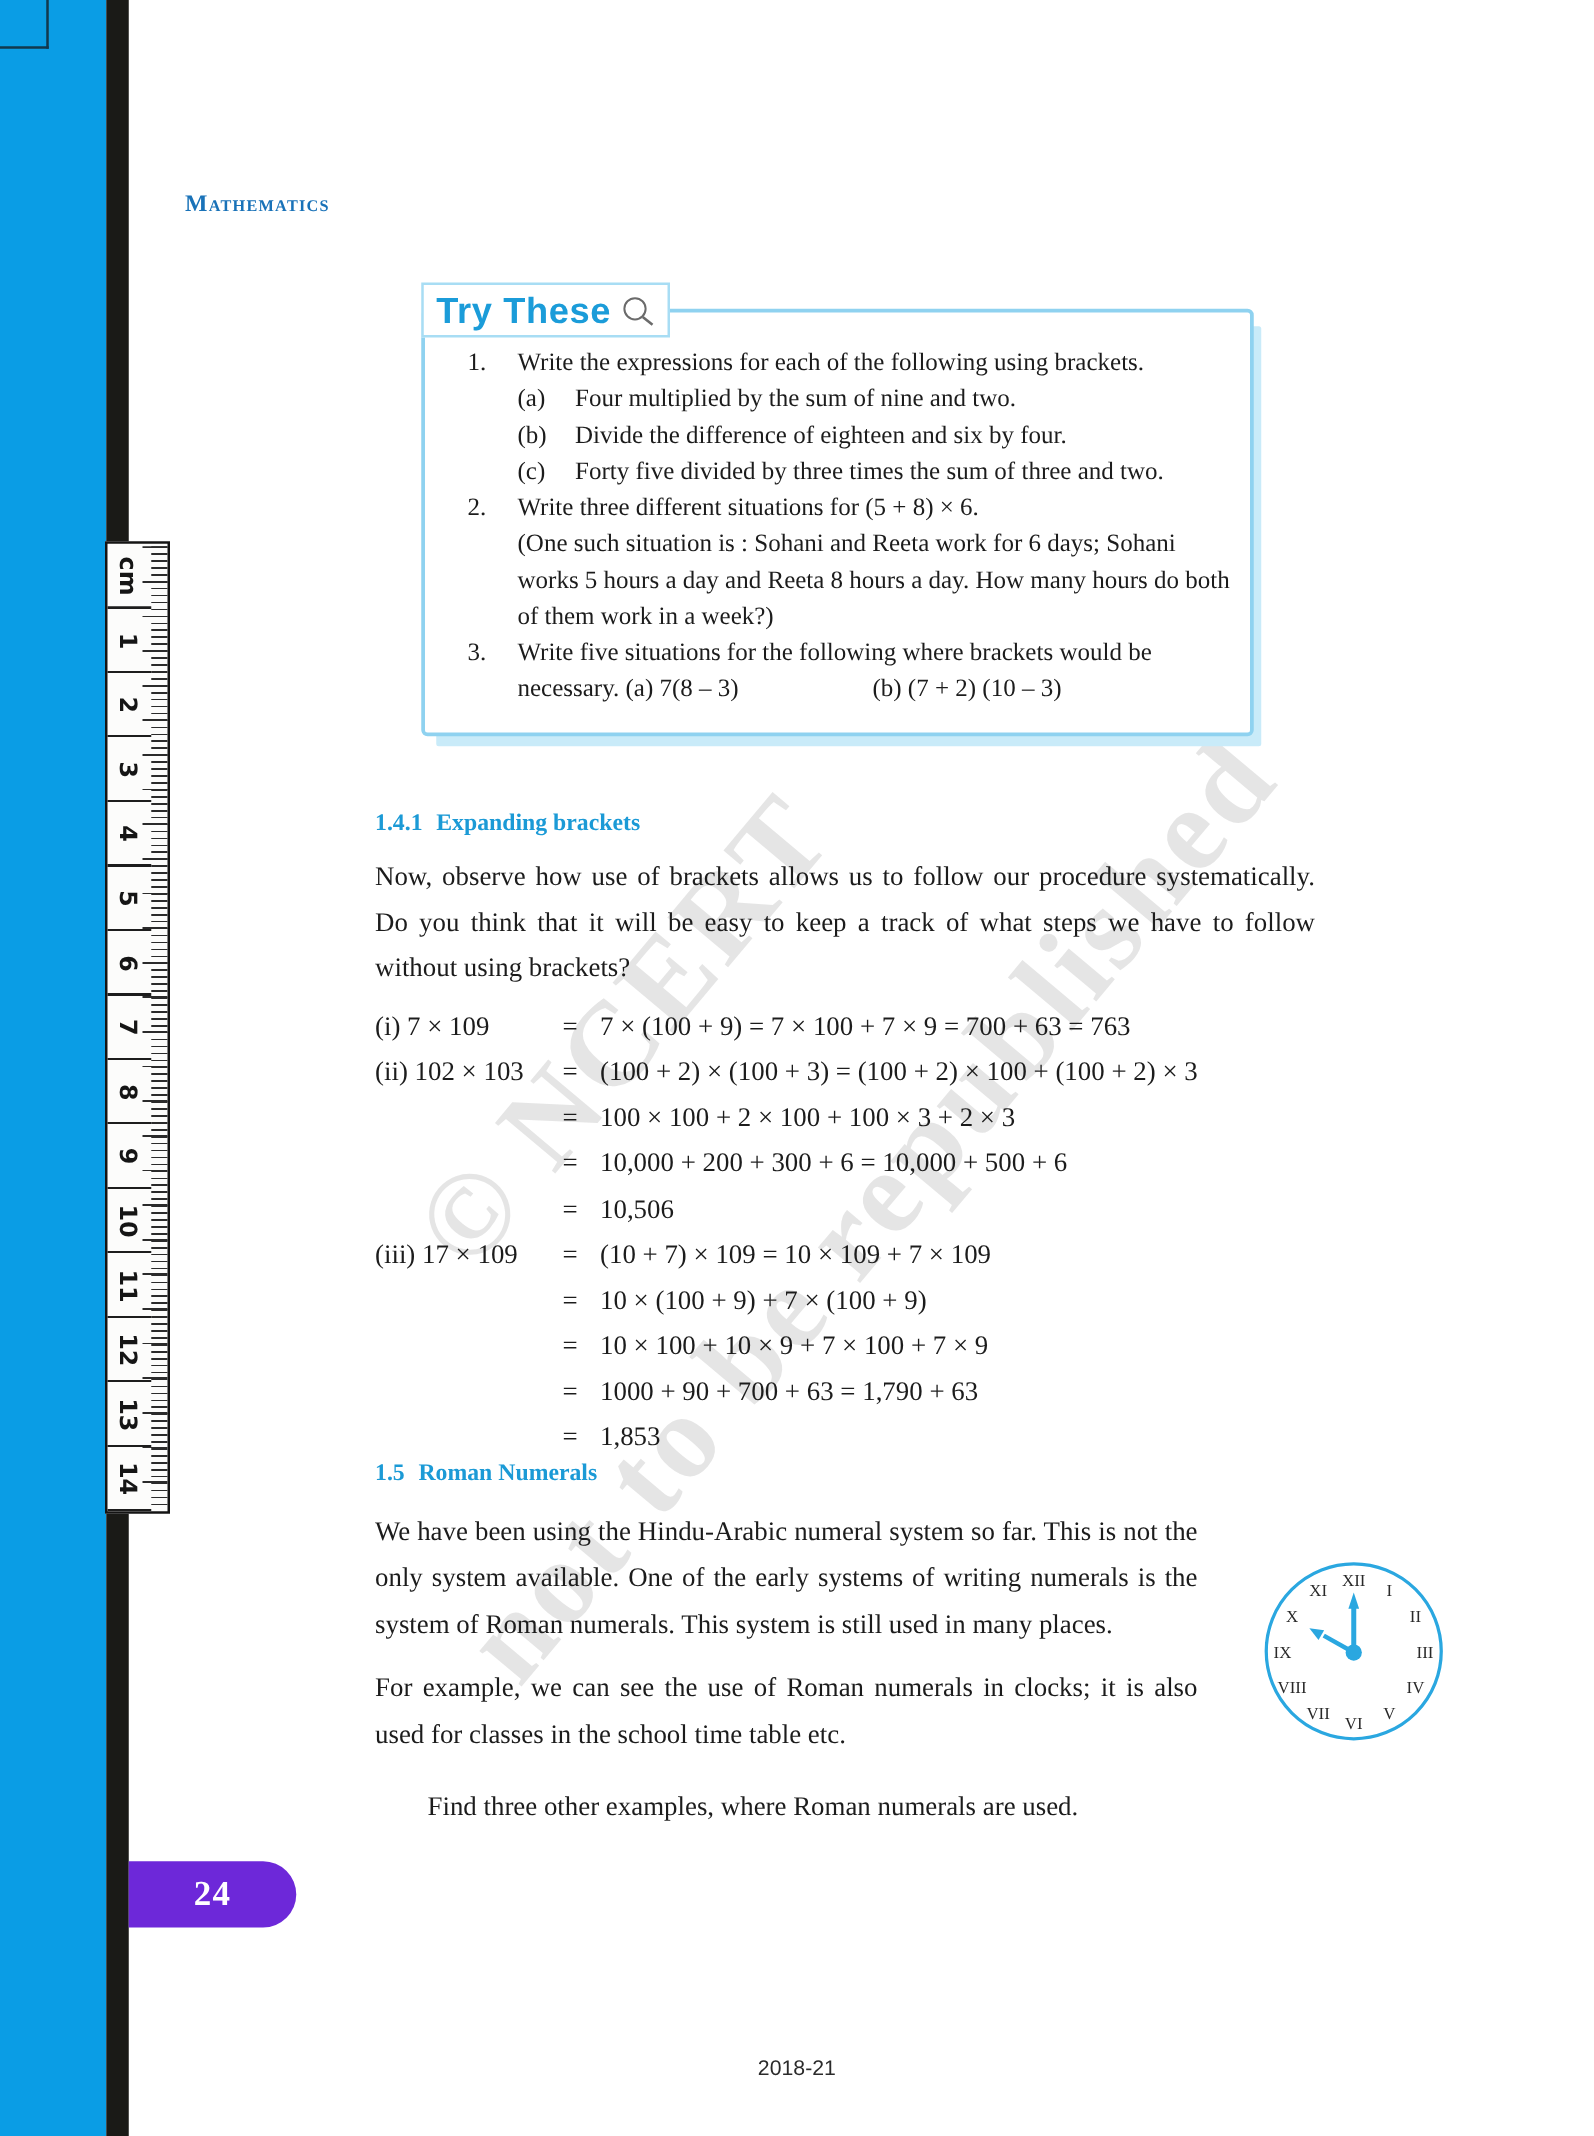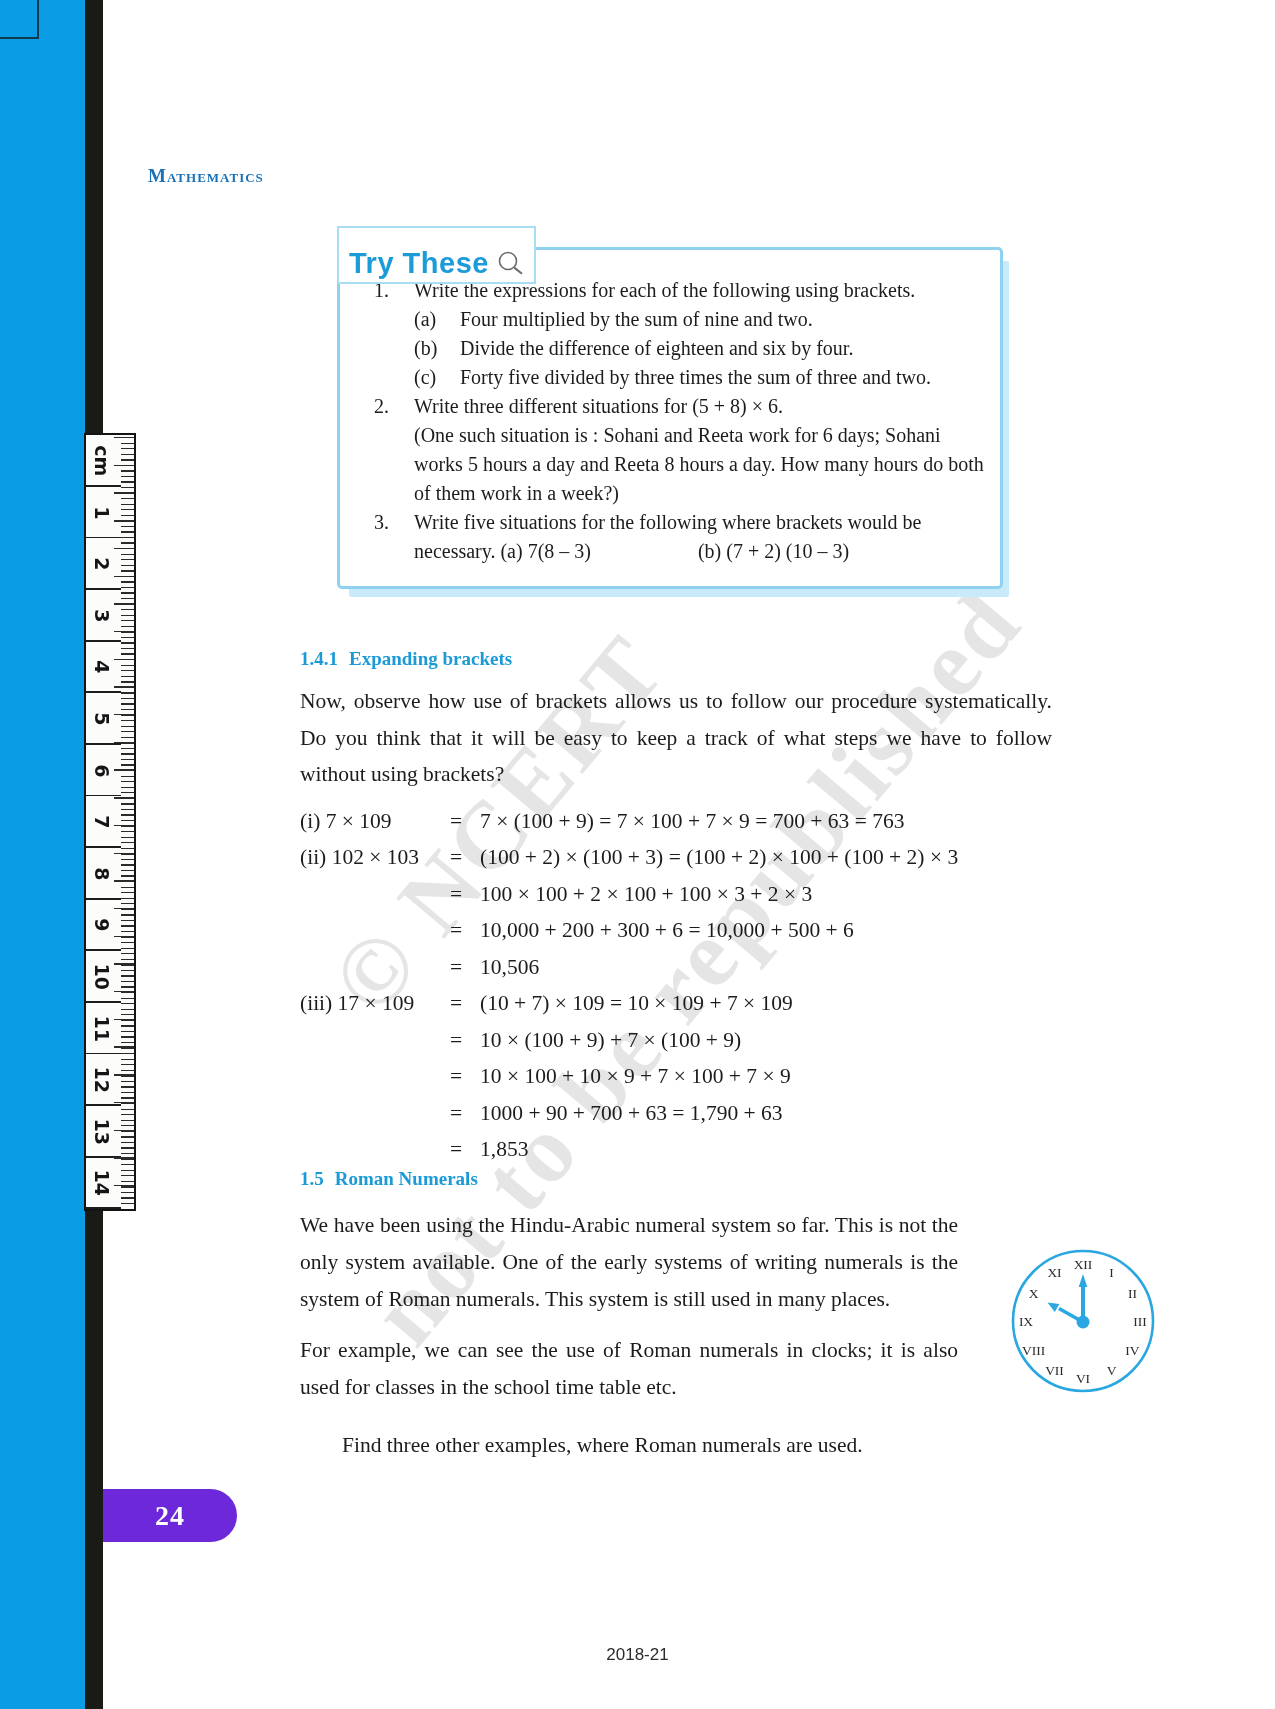--- a/index.html
+++ b/index.html
@@ -29,30 +29,30 @@
   .ruler-label { height:51.6px; flex:0 0 51.6px; display:flex; align-items:center; justify-content:center;
     transform:rotate(90deg); font:600 19px "DejaVu Sans", sans-serif; color:#151515; }
 
   
   .wm { position:absolute; z-index:0; font:700 96px "Liberation Serif", serif;
     color:rgba(135,135,135,0.22); white-space:nowrap; letter-spacing:4px; }
   .wm1 { left:280px; top:790px; width:400px; text-align:center; transform:rotate(-50deg); }
   .wm2 { left:230px; top:930px; width:900px; text-align:center; transform:rotate(-50deg); }
 
   
-  .running-head { position:absolute; left:148px; top:165px; z-index:1;
+  .running-head { position:absolute; left:148px; top:153px; z-index:1;
     font:700 19px "Liberation Serif", serif; font-variant:small-caps; letter-spacing:1px; color:#1972b8; }
 
   
   .tt-box { position:absolute; left:337px; top:247px; width:666px; box-sizing:border-box; z-index:1;
     background:#fff; border:3px solid #8fd2f0; border-radius:5px;
     box-shadow:9px 11px 0 -3px #c9ebf9;
     padding:26px 12px 20px 34px; font-size:20px; line-height:29px; }
   .tt-title { position:absolute; top:-24px; left:-3px; background:#fff;
-    border:2px solid #a8ddf4; padding:19px 8px 2px 10px;
+    border:2px solid #a8ddf4; padding:5px 8px 2px 10px;
     display:flex; align-items:center; gap:7px;
     font:700 29px "Liberation Sans", sans-serif; color:#1b9cd9; letter-spacing:0.5px; }
   .tt-item { display:grid; grid-template-columns:40px 1fr; }
   .tt-sub  { display:grid; grid-template-columns:46px 1fr; }
   .tt-l2 span.gap { margin-left:102px; }
 
   
   .main { position:absolute; left:300px; top:648px; width:765px; z-index:1; font-size:21.5px; }
   .sec-h { font-weight:700; font-size:19px; color:#1b9ad6; margin:0; }
   .sec-h .sec-num { margin-right:11px; }

